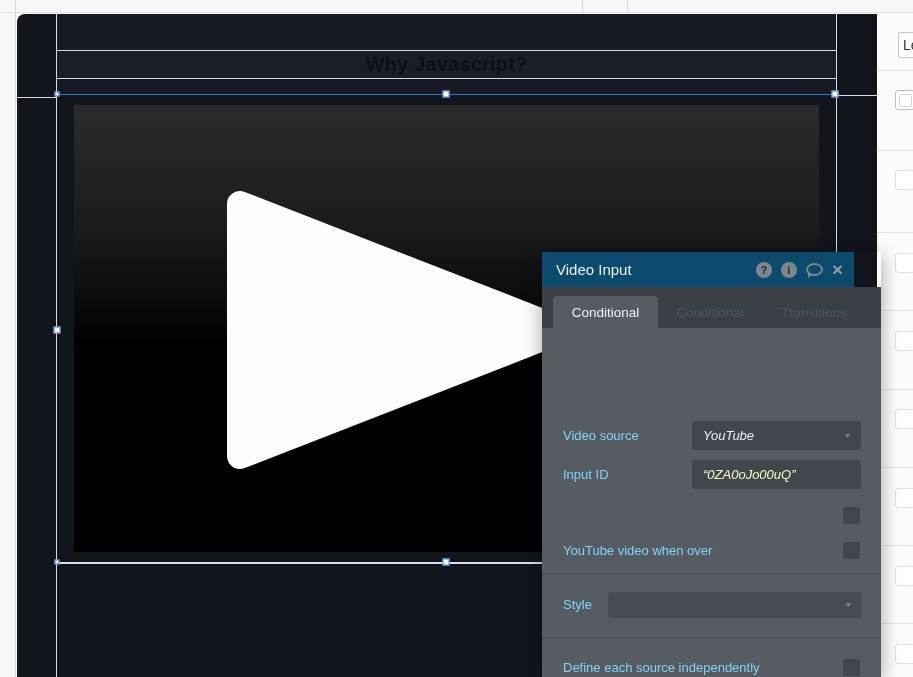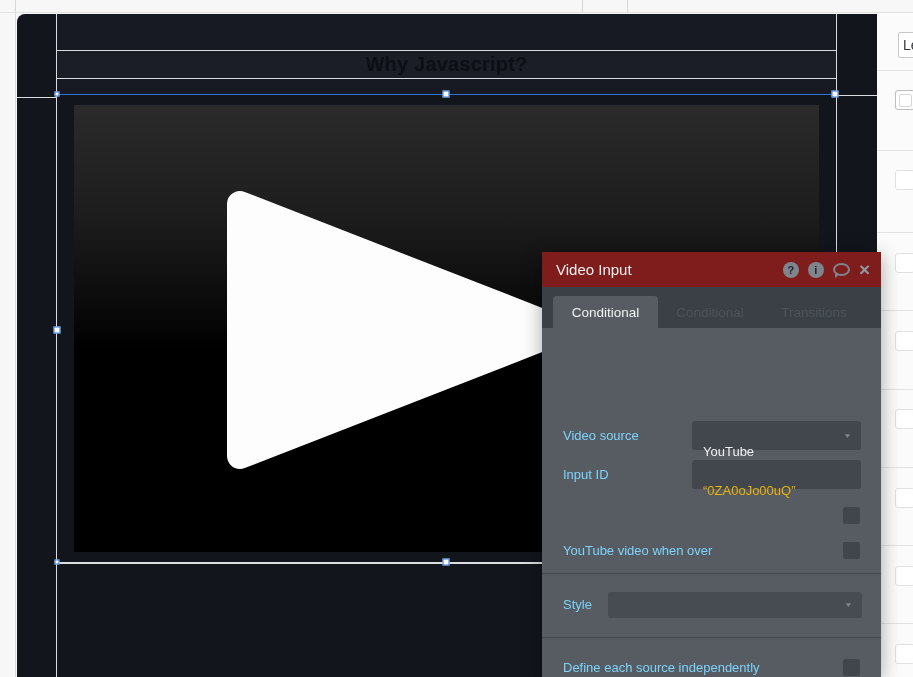--- a/index.html
+++ b/index.html
@@ -48,21 +48,21 @@
               padding:4px 0 0 4px; overflow:hidden; }
   .rp-check { position:absolute; left:18px; width:20px; height:20px; background:#fff;
               border:1px solid #e1e1e2; border-radius:3px; }
   .rp-check.focus { border-color:#bcbcbd; }
   .rp-check.focus::after { content:""; position:absolute; left:3px; top:3px; width:11px; height:11px;
               border:1px solid #d6d6d7; border-radius:2px; }
 
   
   .panel { position:absolute; left:542px; top:252px; width:339px; height:425px;
            z-index:10; box-shadow:0 4px 18px rgba(0,0,0,.35); }
-  .panel-header { position:absolute; left:0; top:0; width:339px; height:35px; background:#7f1d1d;
+  .panel-header { position:absolute; left:0; top:0; width:312px; height:35px; background:#0c4a6e;
                   display:flex; align-items:center; }
   .panel-title { margin-left:14px; color:#edeff1; font-size:15px; }
   .panel-icons { position:absolute; right:11px; top:0; height:35px; display:flex; align-items:center; gap:9px; }
   .cicon { width:16px; height:16px; border-radius:50%; background:#7e858d; color:#24282d;
            font-size:11px; font-weight:bold; display:flex; align-items:center; justify-content:center; }
   .bubble { width:17px; height:13px; border:2px solid #7e858d; border-radius:50%; position:relative; }
   .bubble::after { content:""; position:absolute; left:0px; bottom:-4px; width:0; height:0;
                    border-left:5px solid #7e858d; border-bottom:4px solid transparent; }
   .xicon { color:#9199a1; font-size:19px; font-weight:bold; line-height:16px; }
 
@@ -71,21 +71,21 @@
                 border-radius:4px 4px 0 0; display:flex; align-items:center; justify-content:center;
                 color:#f0f2f3; font-size:13.5px; }
   .tab-dim { position:absolute; top:9px; height:32px; display:flex; align-items:center; justify-content:center;
              color:#4c535b; font-size:13.5px; width:100px; }
 
   .panel-body { position:absolute; left:0; top:76px; width:339px; height:349px; background:#575c62; overflow:hidden; }
   .flabel { position:absolute; left:21px; color:#7dd3fc; font-size:13px; }
   .dd { position:absolute; background:#42474d; border-radius:3px; color:#eef0f2; font-size:13px; }
   .dd .arrow { position:absolute; right:9px; top:50%; transform:translateY(-50%) scaleY(.72);
                font-size:9px; color:#7f868d; }
-  .dd .val { position:absolute; left:11px; top:16px; line-height:inherit; }
+  .dd .val { position:absolute; left:11px; top:0; line-height:inherit;font-style:italic; }
   .checkbox { position:absolute; left:301px; width:17px; height:17px; background:#41464c; border-radius:2px; }
   .divider { position:absolute; left:0; width:339px; height:1px; background:#454a4f; }
 </style>
 </head>
 <body>
 
 <div class="app">
 
   <div class="topbar">
     <div class="vdiv" style="left:15px"></div>
@@ -165,21 +165,21 @@
     <div class="panel-body">
 
       <div class="flabel" style="top:93px; line-height:29px">Video source</div>
       <div class="dd" style="left:150px; top:93px; width:169px; height:29px; line-height:29px">
         <span class="val">YouTube</span>
         <span class="arrow">▼</span>
       </div>
 
       <div class="flabel" style="top:132px; line-height:29px">Input ID</div>
       <div class="dd" style="left:150px; top:132px; width:169px; height:29px; line-height:29px">
-        <span class="val" style="color:#eab308">“0ZA0oJo00uQ”</span>
+        <span class="val" style="color:#fef9c3">“0ZA0oJo00uQ”</span>
       </div>
 
       <div class="checkbox" style="top:179px"></div>
 
       <div class="flabel" style="top:214px; line-height:17px">YouTube video when over</div>
       <div class="checkbox" style="top:214px"></div>
 
       <div class="divider" style="top:245px"></div>
 
       <div class="flabel" style="top:264px; line-height:26px">Style</div>

